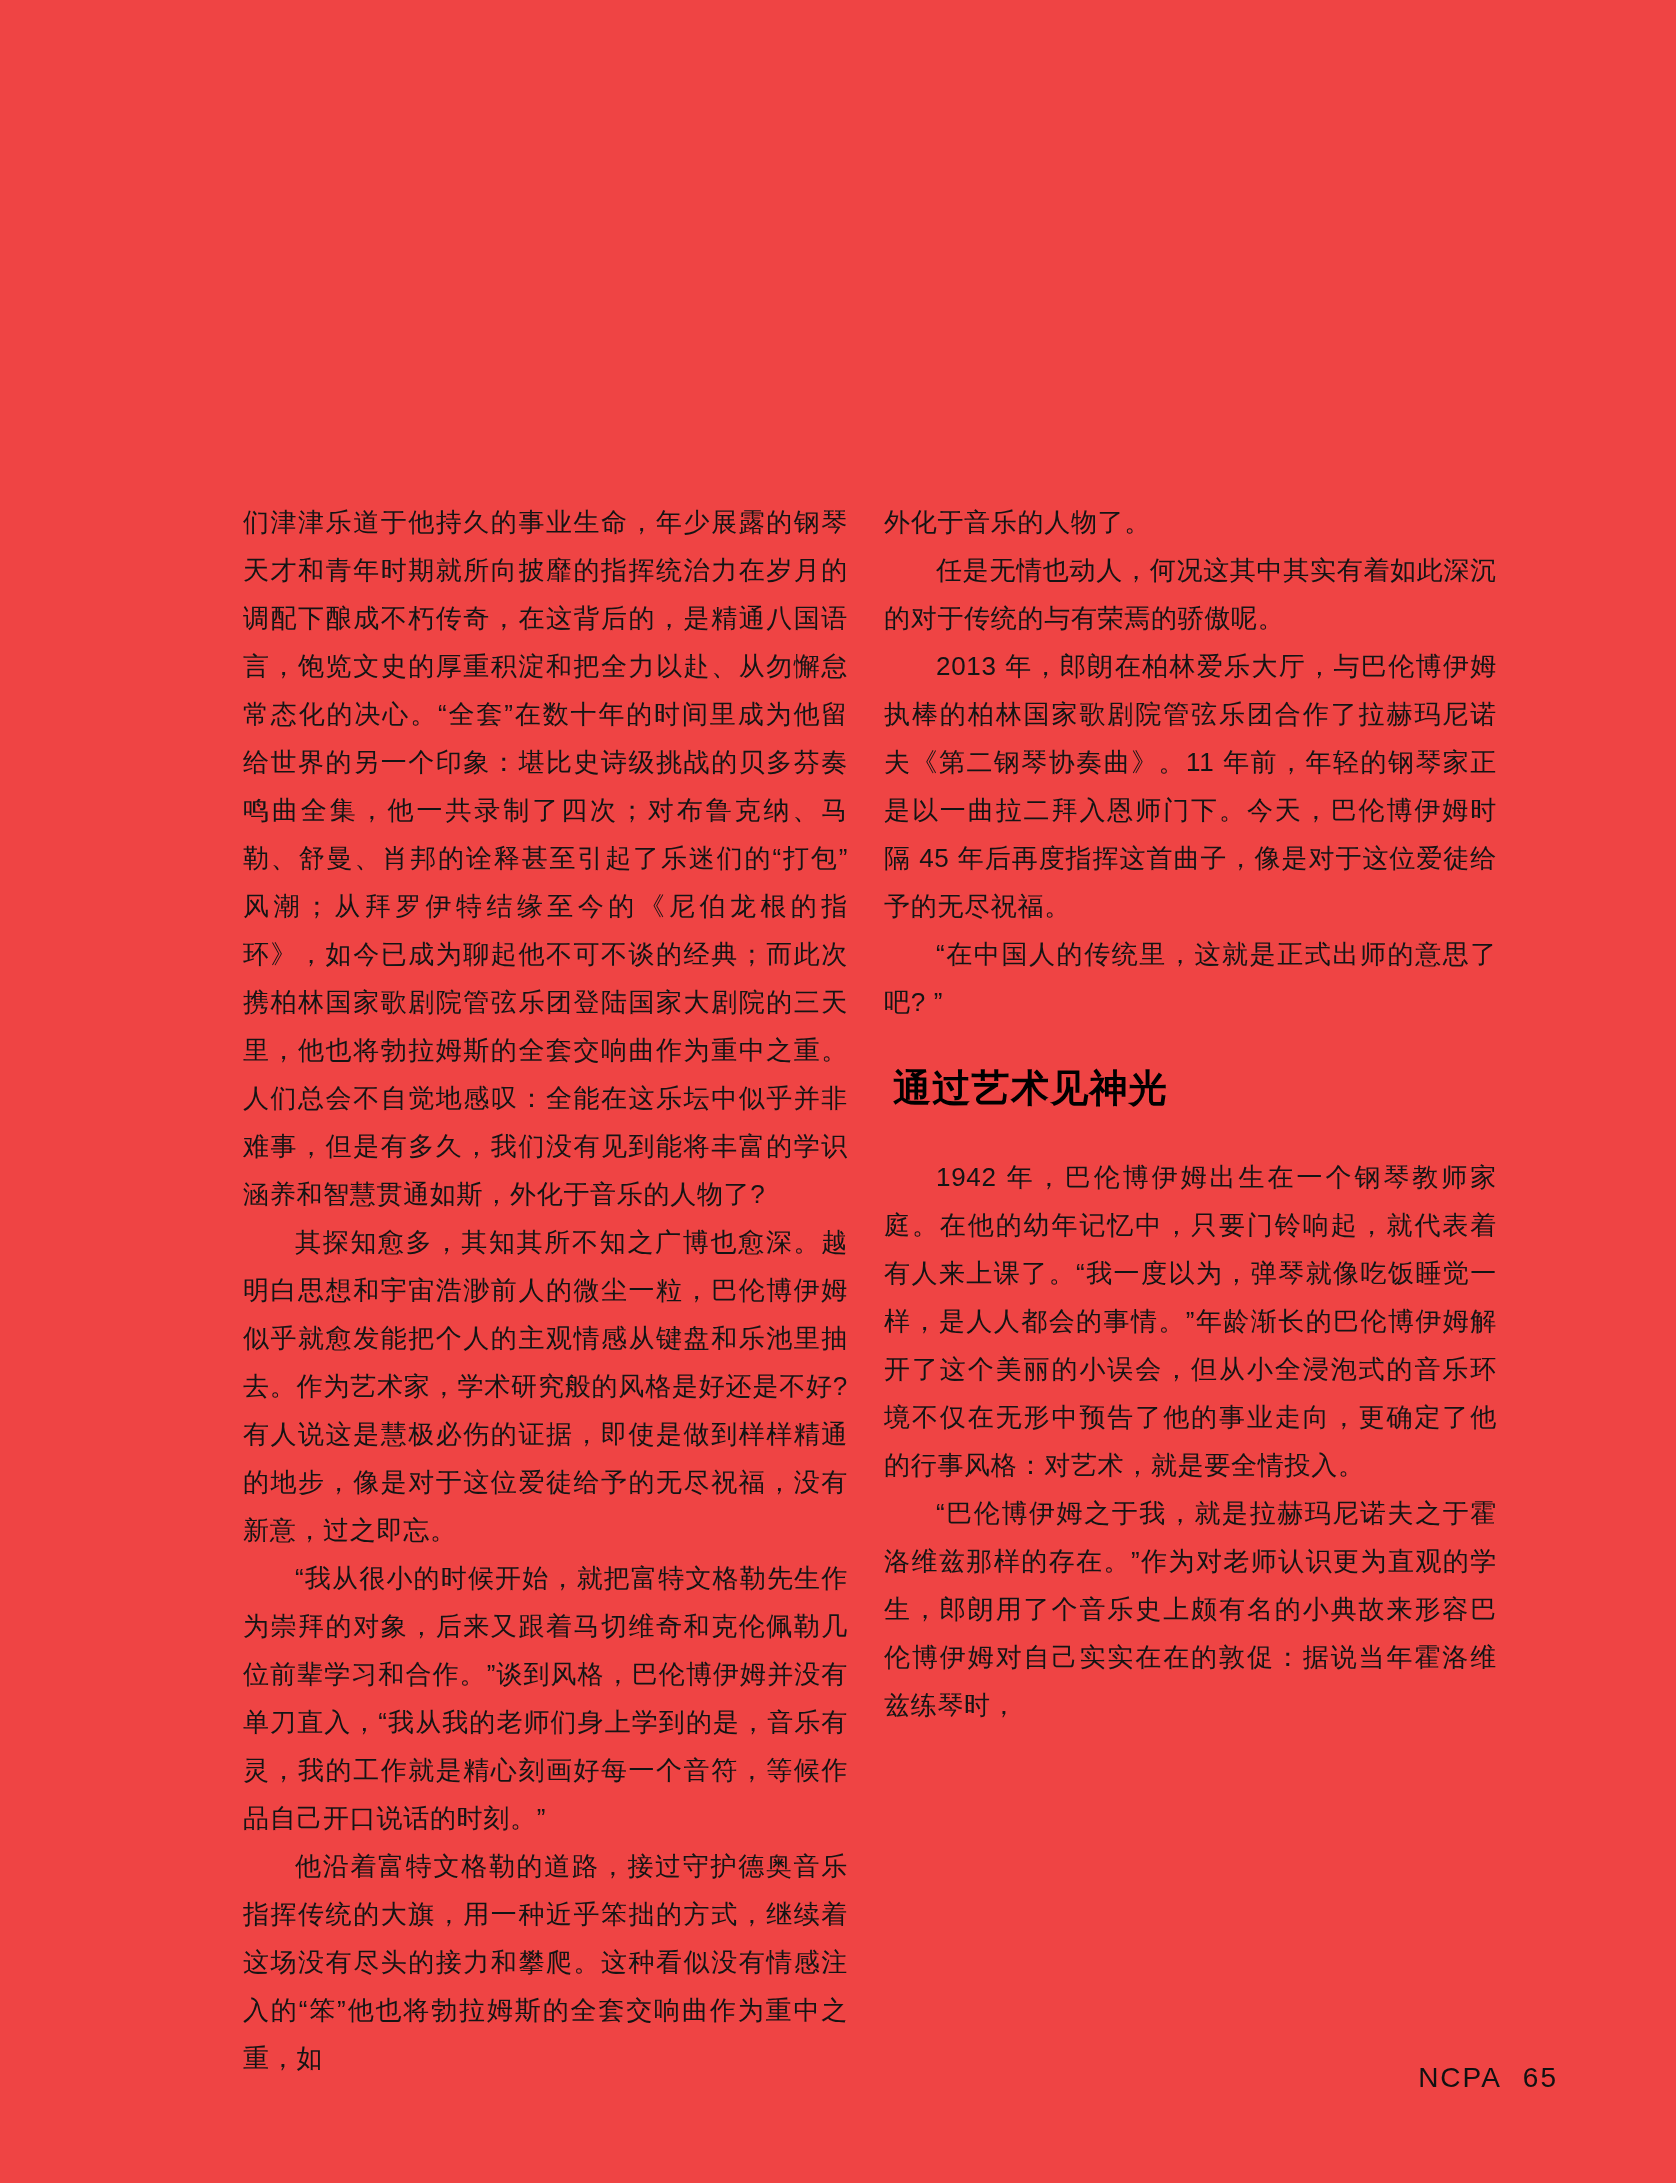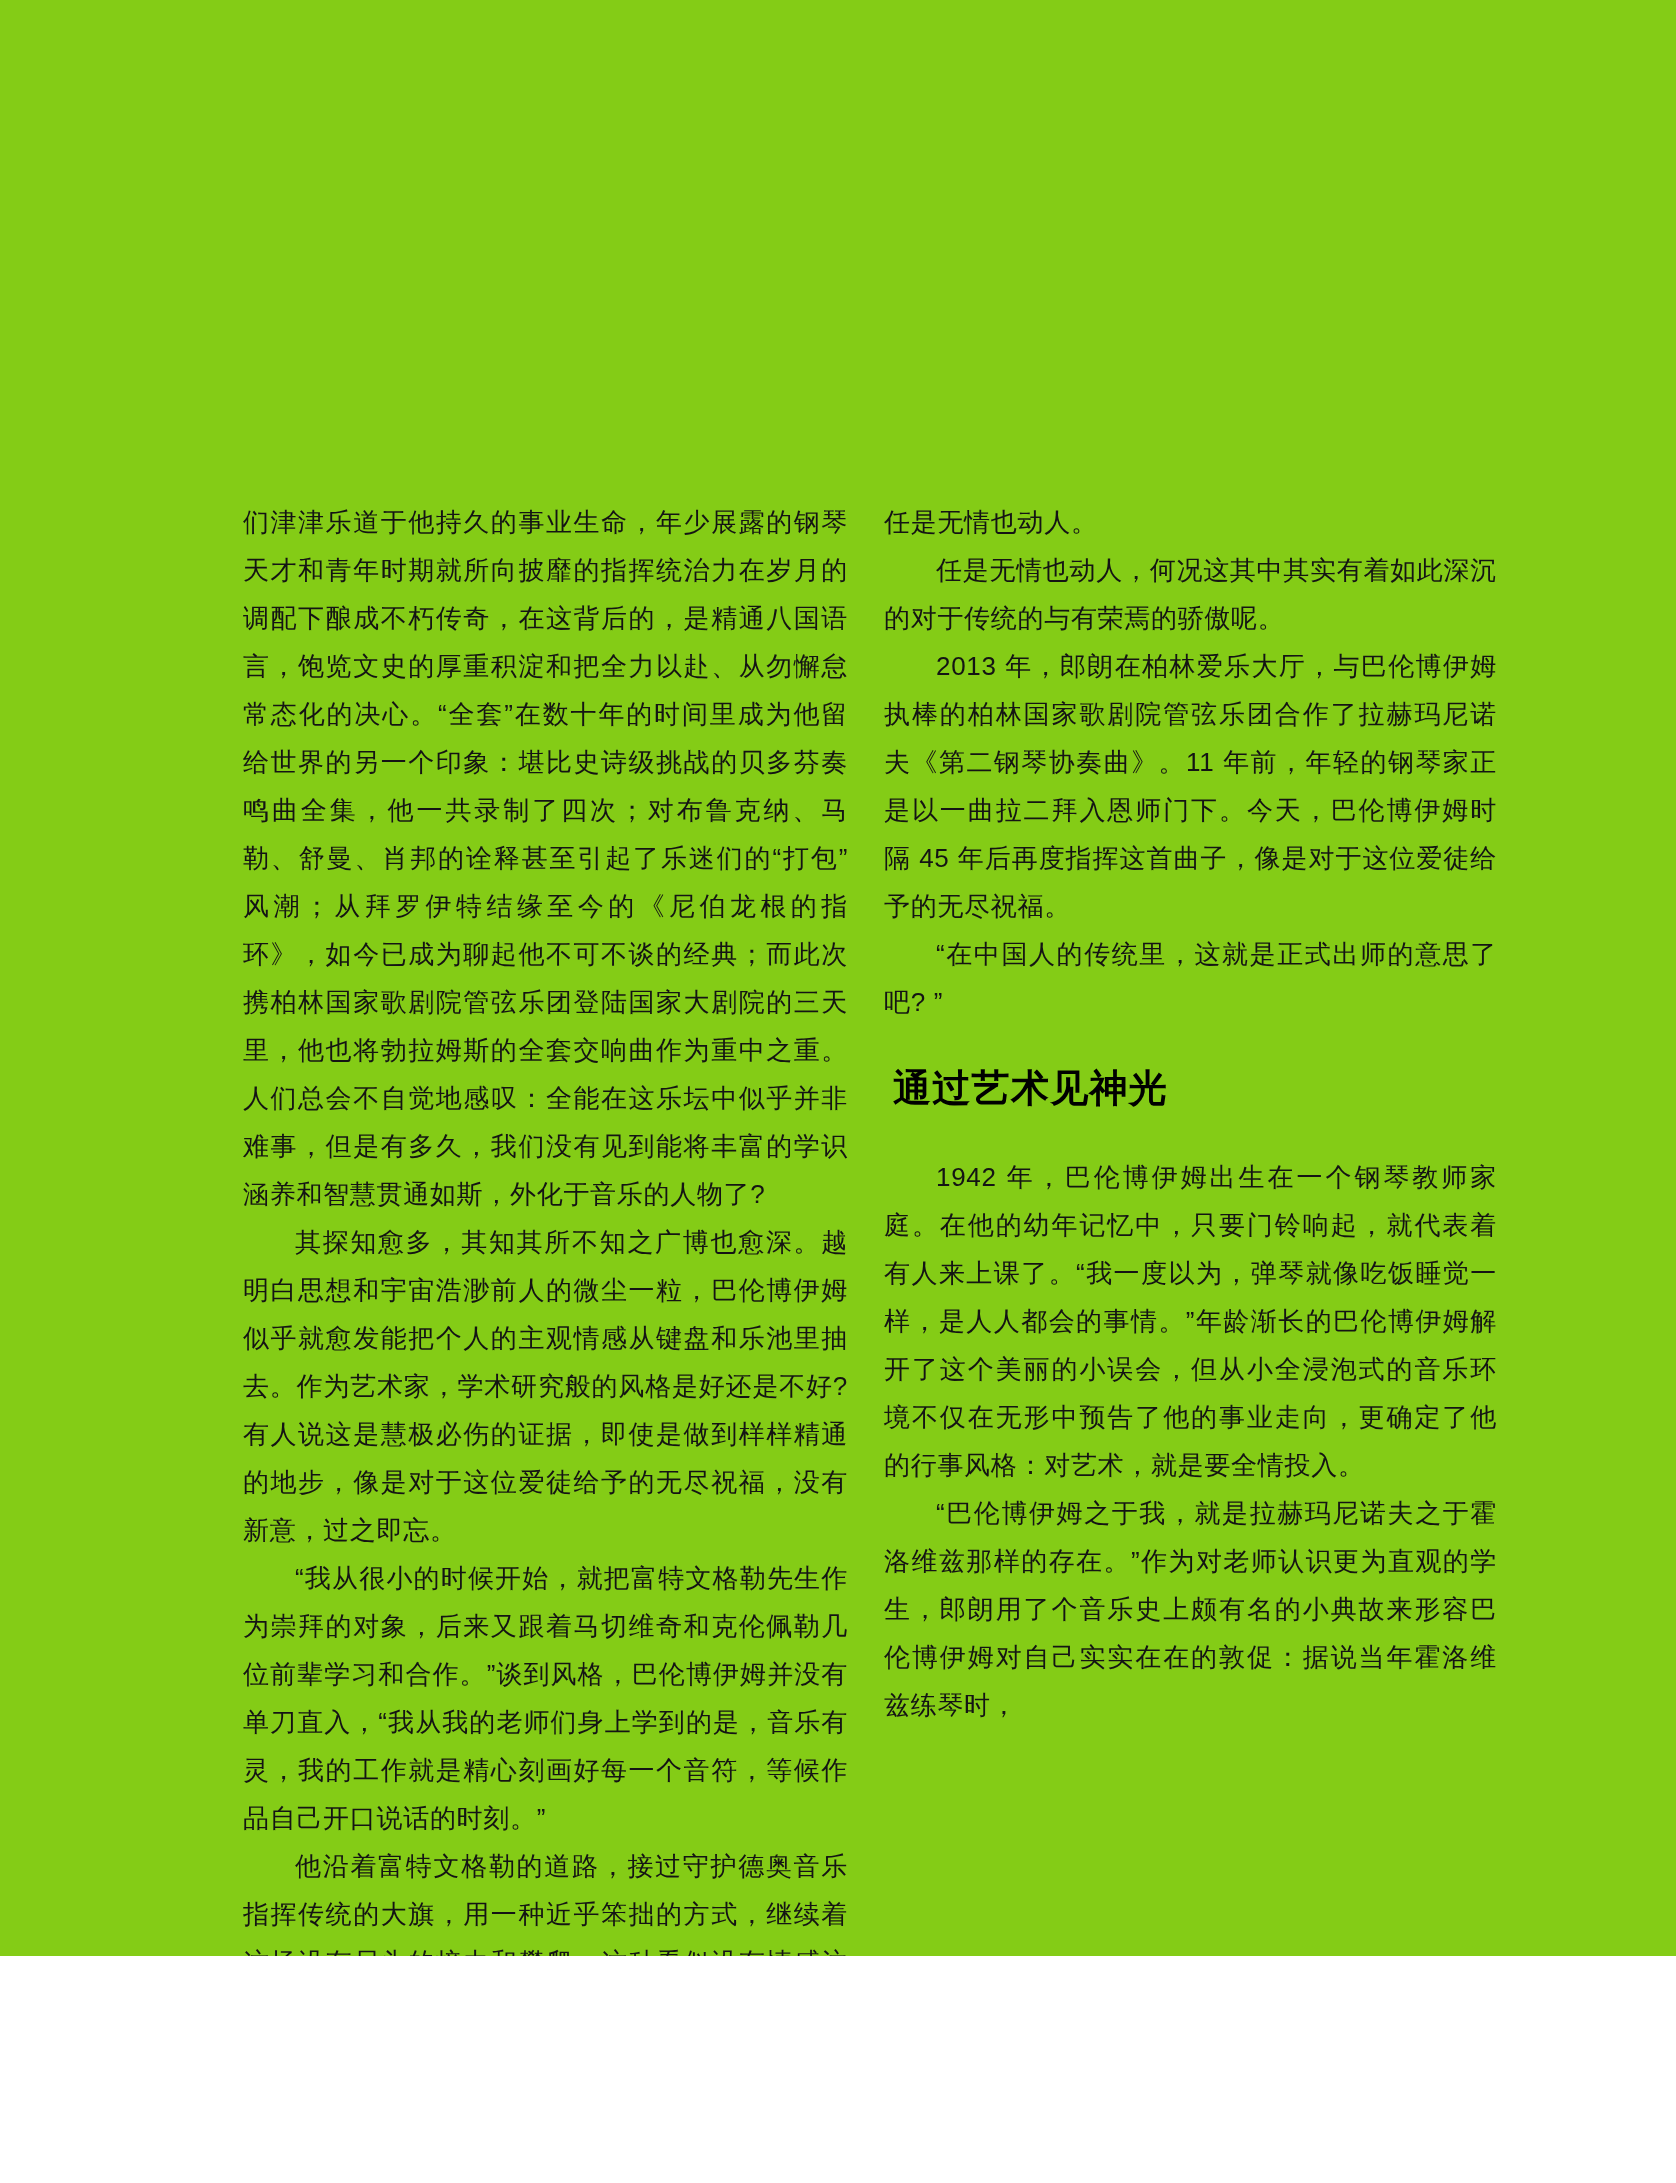--- a/index.html
+++ b/index.html
@@ -3,22 +3,22 @@
 <meta charset="utf-8">
 <style>
   html, body {
     margin: 0;
     padding: 0;
     background: #ffffff;
   }
   .page {
     position: relative;
     width: 1676px;
-    height: 1956px;
-    background: #84cc16;
+    height: 2183px;
+    background: #ef4444;
     overflow: hidden;
     font-family: "Liberation Sans", "DejaVu Sans", sans-serif;
     color: #141414;
   }
   .col {
     position: absolute;
     top: 498px;
   }
   .col-left {
     left: 243px;
@@ -70,21 +70,21 @@
   <main>
 
     <section class="col col-left">
       <p class="para">们津津乐道于他持久的事业生命，年少展露的钢琴天才和青年时期就所向披靡的指挥统治力在岁月的调配下酿成不朽传奇，在这背后的，是精通八国语言，饱览文史的厚重积淀和把全力以赴、从勿懈怠常态化的决心。“全套”在数十年的时间里成为他留给世界的另一个印象：堪比史诗级挑战的贝多芬奏鸣曲全集，他一共录制了四次；对布鲁克纳、马勒、舒曼、肖邦的诠释甚至引起了乐迷们的“打包”风潮；从拜罗伊特结缘至今的《尼伯龙根的指环》，如今已成为聊起他不可不谈的经典；而此次携柏林国家歌剧院管弦乐团登陆国家大剧院的三天里，他也将勃拉姆斯的全套交响曲作为重中之重。人们总会不自觉地感叹：全能在这乐坛中似乎并非难事，但是有多久，我们没有见到能将丰富的学识涵养和智慧贯通如斯，外化于音乐的人物了?</p>
       <p class="para indent">其探知愈多，其知其所不知之广博也愈深。越明白思想和宇宙浩渺前人的微尘一粒，巴伦博伊姆似乎就愈发能把个人的主观情感从键盘和乐池里抽去。作为艺术家，学术研究般的风格是好还是不好? 有人说这是慧极必伤的证据，即使是做到样样精通的地步，像是对于这位爱徒给予的无尽祝福，没有新意，过之即忘。</p>
       <p class="para indent">“我从很小的时候开始，就把富特文格勒先生作为崇拜的对象，后来又跟着马切维奇和克伦佩勒几位前辈学习和合作。”谈到风格，巴伦博伊姆并没有单刀直入，“我从我的老师们身上学到的是，音乐有灵，我的工作就是精心刻画好每一个音符，等候作品自己开口说话的时刻。”</p>
       <p class="para indent">他沿着富特文格勒的道路，接过守护德奥音乐指挥传统的大旗，用一种近乎笨拙的方式，继续着这场没有尽头的接力和攀爬。这种看似没有情感注入的“笨”他也将勃拉姆斯的全套交响曲作为重中之重，如</p>
     </section>
 
     <section class="col col-right">
-      <p class="para">任是无情也动人。</p>
+      <p class="para">外化于音乐的人物了。</p>
       <p class="para indent">任是无情也动人，何况这其中其实有着如此深沉的对于传统的与有荣焉的骄傲呢。</p>
       <p class="para indent">2013 年，郎朗在柏林爱乐大厅，与巴伦博伊姆执棒的柏林国家歌剧院管弦乐团合作了拉赫玛尼诺夫《第二钢琴协奏曲》。11 年前，年轻的钢琴家正是以一曲拉二拜入恩师门下。今天，巴伦博伊姆时隔 45 年后再度指挥这首曲子，像是对于这位爱徒给予的无尽祝福。</p>
       <p class="para indent">“在中国人的传统里，这就是正式出师的意思了吧? ”</p>
 
       <h2 class="section-heading">通过艺术见神光</h2>
 
       <p class="para indent">1942 年，巴伦博伊姆出生在一个钢琴教师家庭。在他的幼年记忆中，只要门铃响起，就代表着有人来上课了。“我一度以为，弹琴就像吃饭睡觉一样，是人人都会的事情。”年龄渐长的巴伦博伊姆解开了这个美丽的小误会，但从小全浸泡式的音乐环境不仅在无形中预告了他的事业走向，更确定了他的行事风格：对艺术，就是要全情投入。</p>
       <p class="para indent">“巴伦博伊姆之于我，就是拉赫玛尼诺夫之于霍洛维兹那样的存在。”作为对老师认识更为直观的学生，郎朗用了个音乐史上颇有名的小典故来形容巴伦博伊姆对自己实实在在的敦促：据说当年霍洛维兹练琴时，</p>
     </section>
 

